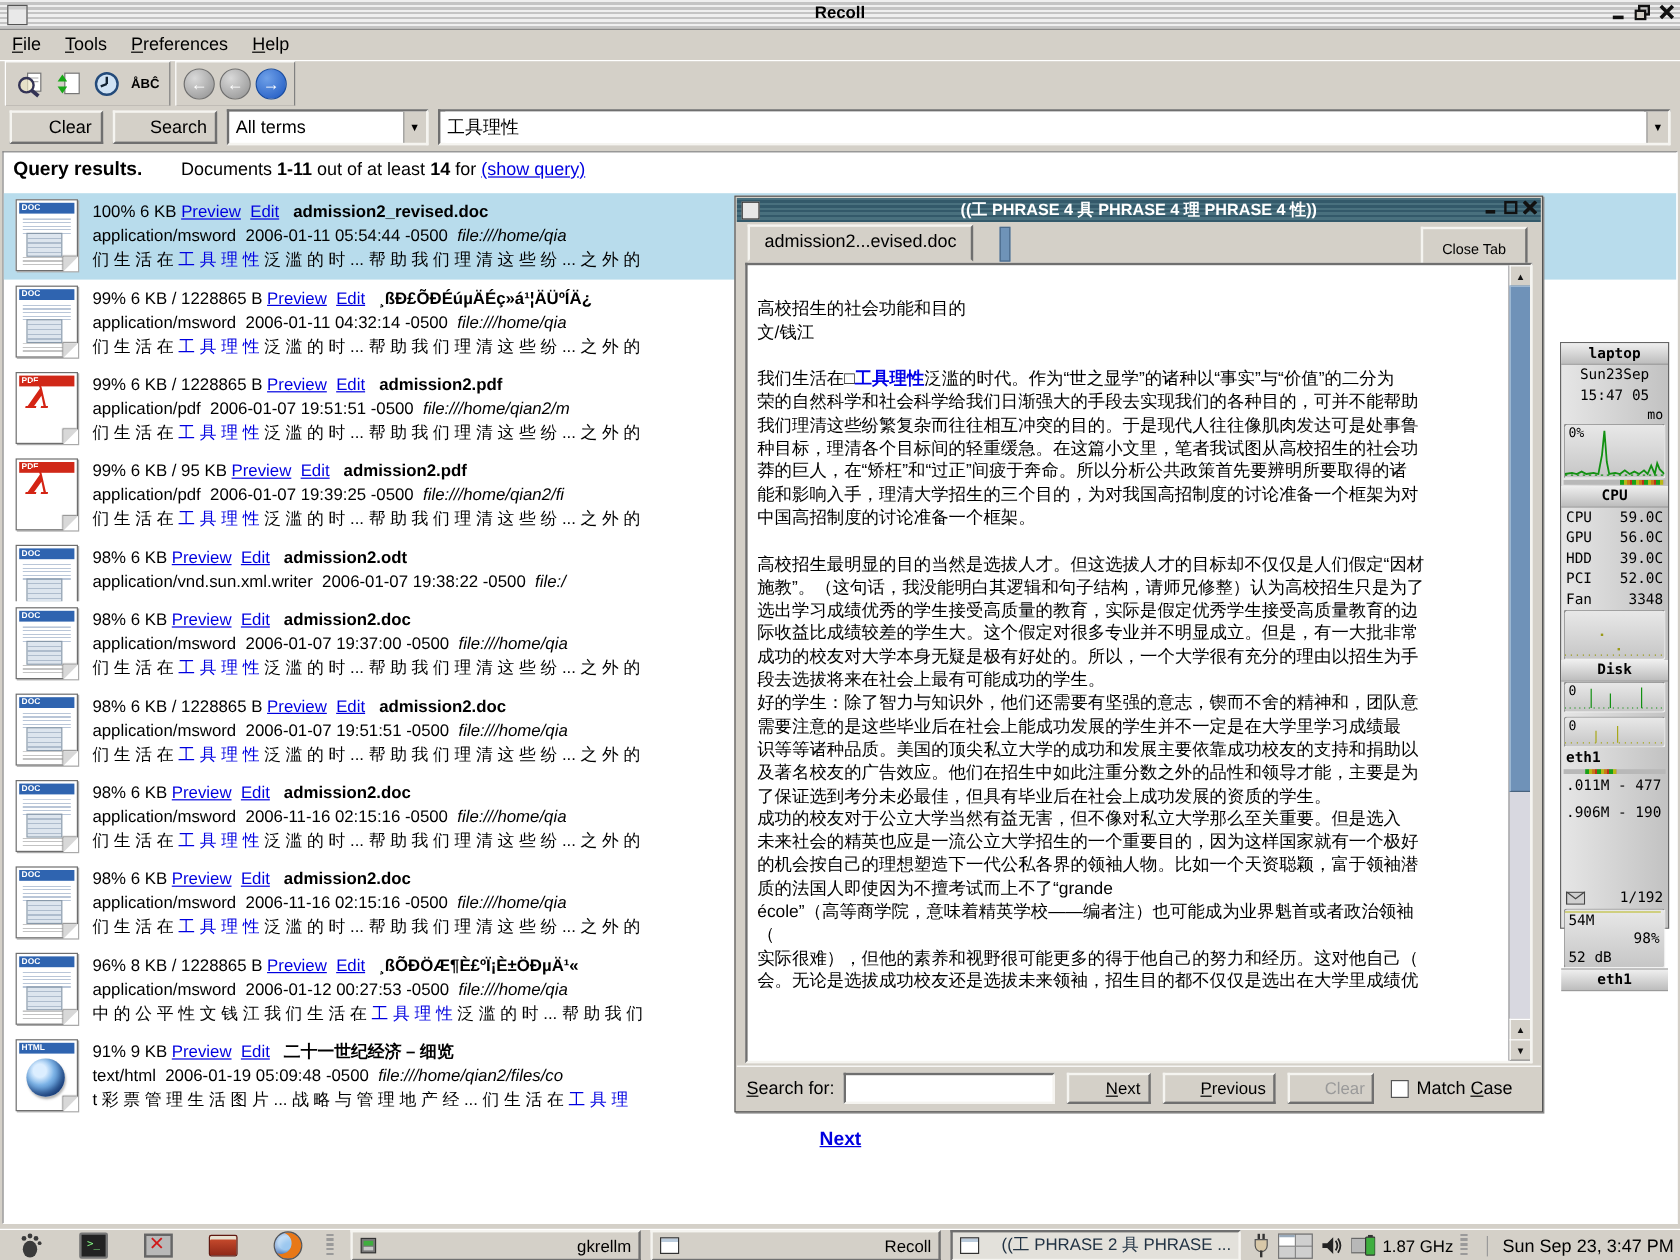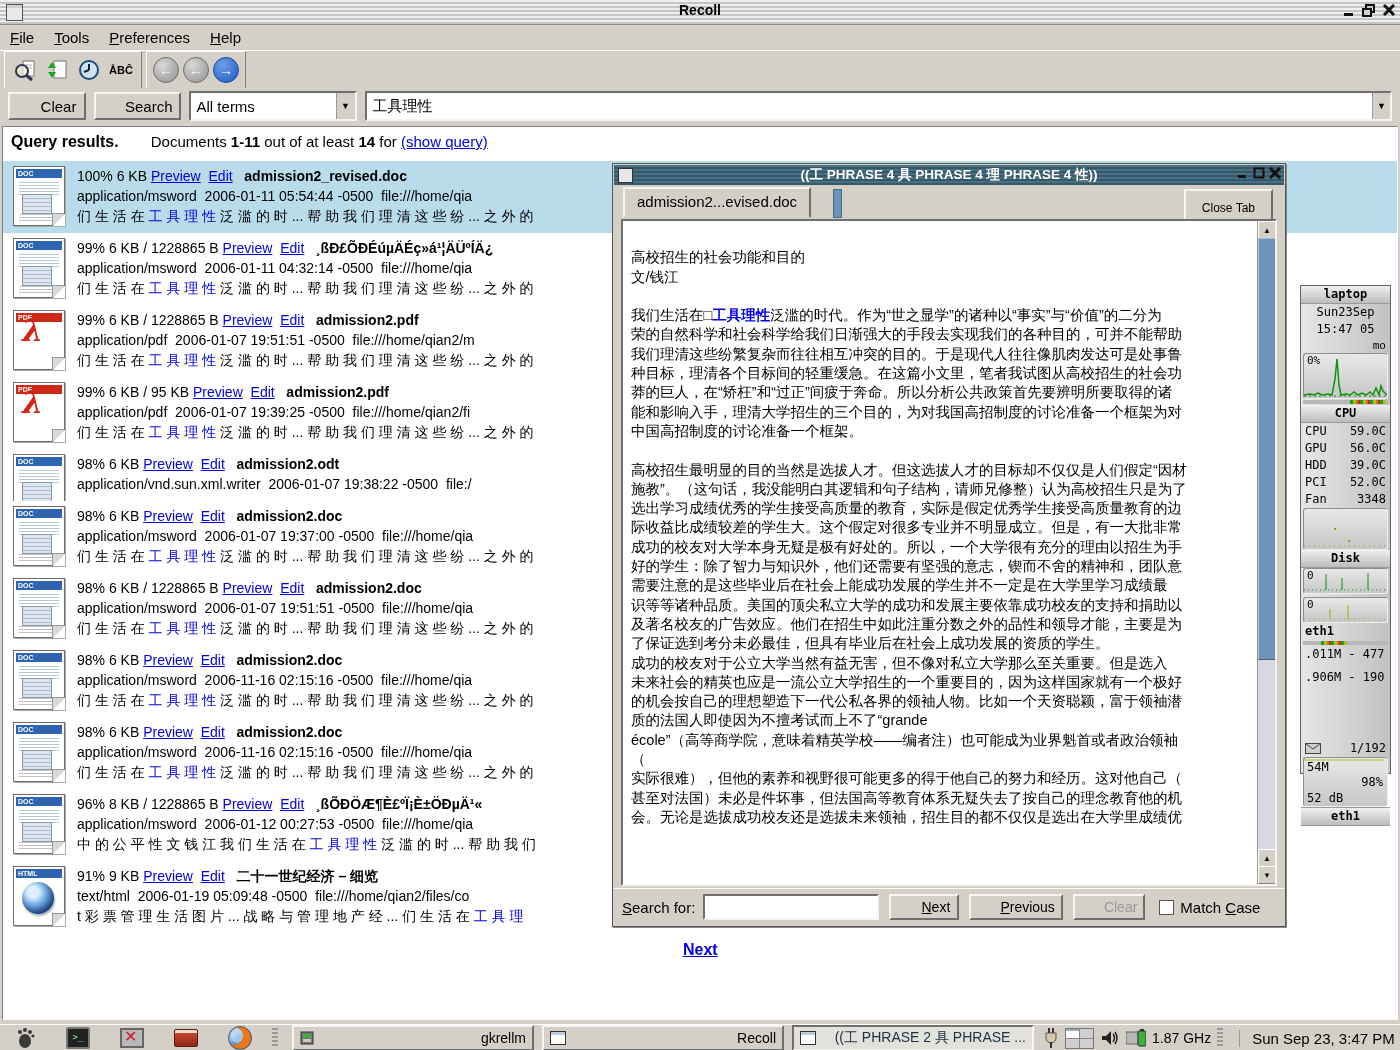--- a/index.html
+++ b/index.html
@@ -56,21 +56,21 @@
      border:1px solid;border-color:#808080 #fff #fff #808080;overflow:hidden;}
   .res-header{position:absolute;left:8px;top:6px;font-size:15px;white-space:nowrap;}
   .res-header .qr{font-weight:bold;font-size:16px;margin-right:28px;}
   .res-header b{font-weight:bold;}
   .lnk{color:#0000e0;text-decoration:underline;}
   #results-list{position:absolute;left:0;top:34px;width:1394px;}
   .res-row{position:relative;padding-left:74px;overflow:hidden;white-space:nowrap;font-size:14px;line-height:20px;}
   .res-row.sel{background:#b8dcec;}
   .res-text{padding-top:5px;}
   .rtitle{font-weight:bold;}
-  .url{}
+  .url{font-style:italic;}
   .rl3 .hl{color:#0000e0;}
   .next-link{position:absolute;left:680px;top:814px;font-weight:bold;font-size:16px;text-align:center;}
 
   
   .fic{position:absolute;left:10px;top:5px;width:50px;height:58px;background:#fff;border:1px solid #6e6e6e;box-shadow:1px 1px 0 #aaa;}
   .fic-head{position:absolute;left:2px;top:2px;right:2px;height:9px;color:#fff;font-size:7px;font-weight:bold;padding-left:2px;line-height:9px;}
   .head-doc{background:#2f64b0;}
   .head-pdf{background:#d02818;}
   .head-html{background:#2f64b0;}
   .fic-lines{position:absolute;left:5px;top:15px;right:5px;height:14px;
@@ -427,33 +427,33 @@
           <div class="pline">种目标，理清各个目标间的轻重缓急。在这篇小文里，笔者我试图从高校招生的社会功</div>
           <div class="pline">莽的巨人，在“矫枉”和“过正”间疲于奔命。所以分析公共政策首先要辨明所要取得的诸</div>
           <div class="pline">能和影响入手，理清大学招生的三个目的，为对我国高招制度的讨论准备一个框架为对</div>
           <div class="pline">中国高招制度的讨论准备一个框架。</div>
           <div class="pline">&nbsp;</div>
           <div class="pline">高校招生最明显的目的当然是选拔人才。但这选拔人才的目标却不仅仅是人们假定“因材</div>
           <div class="pline">施教”。（这句话，我没能明白其逻辑和句子结构，请师兄修整）认为高校招生只是为了</div>
           <div class="pline">选出学习成绩优秀的学生接受高质量的教育，实际是假定优秀学生接受高质量教育的边</div>
           <div class="pline">际收益比成绩较差的学生大。这个假定对很多专业并不明显成立。但是，有一大批非常</div>
           <div class="pline">成功的校友对大学本身无疑是极有好处的。所以，一个大学很有充分的理由以招生为手</div>
+          <div class="pline">段去选拔将来在社会上最有可能成功的学生。</div>
           <div class="pline">好的学生：除了智力与知识外，他们还需要有坚强的意志，锲而不舍的精神和，团队意</div>
           <div class="pline">需要注意的是这些毕业后在社会上能成功发展的学生并不一定是在大学里学习成绩最</div>
           <div class="pline">识等等诸种品质。美国的顶尖私立大学的成功和发展主要依靠成功校友的支持和捐助以</div>
           <div class="pline">及著名校友的广告效应。他们在招生中如此注重分数之外的品性和领导才能，主要是为</div>
           <div class="pline">了保证选到考分未必最佳，但具有毕业后在社会上成功发展的资质的学生。</div>
           <div class="pline">成功的校友对于公立大学当然有益无害，但不像对私立大学那么至关重要。但是选入</div>
           <div class="pline">未来社会的精英也应是一流公立大学招生的一个重要目的，因为这样国家就有一个极好</div>
           <div class="pline">的机会按自己的理想塑造下一代公私各界的领袖人物。比如一个天资聪颖，富于领袖潜</div>
           <div class="pline">质的法国人即使因为不擅考试而上不了“grande</div>
           <div class="pline">école”（高等商学院，意味着精英学校——编者注）也可能成为业界魁首或者政治领袖</div>
           <div class="pline">（</div>
           <div class="pline">实际很难），但他的素养和视野很可能更多的得于他自己的努力和经历。这对他自己（</div>
-          <div class="pline">甚至对法国）未必是件坏事，但法国高等教育体系无疑失去了按自己的理念教育他的机</div>
           <div class="pline">会。无论是选拔成功校友还是选拔未来领袖，招生目的都不仅仅是选出在大学里成绩优</div>
         </div>
       <div class="pscroll">
         <div class="sc-btn" style="top:0;">▲</div>
         <div class="sc-thumb"></div>
         <div class="sc-btn" style="bottom:17px;">▲</div>
         <div class="sc-btn" style="bottom:0;">▼</div>
       </div>
     </div>
     <div class="pfind">

